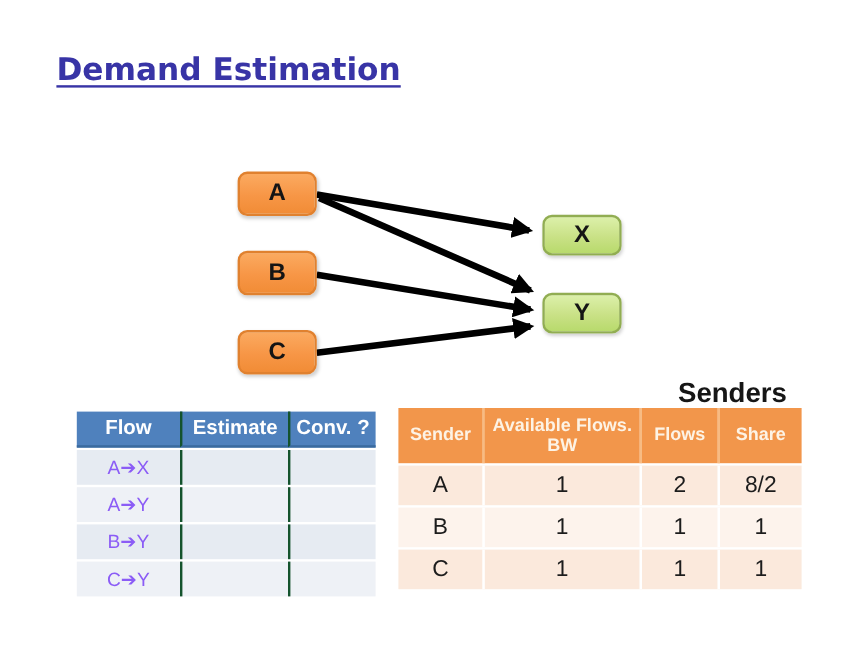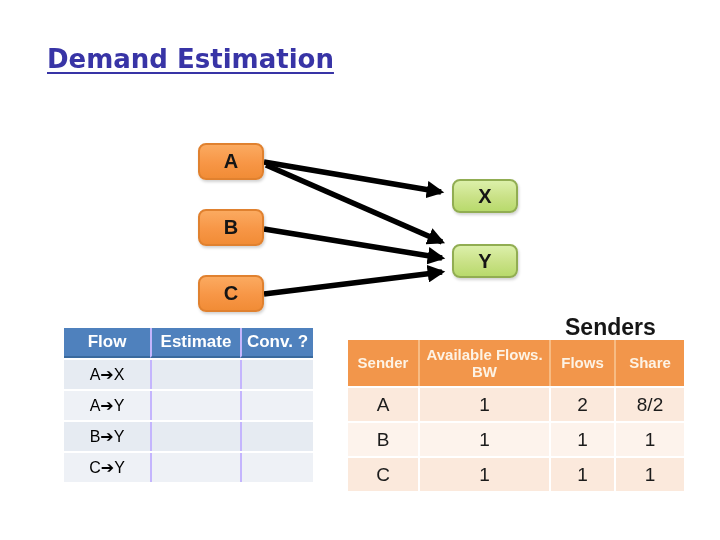--- a/index.html
+++ b/index.html
@@ -36,34 +36,34 @@
   .node-x { left:452px; top:179px; }
   .node-y { left:452px; top:244px; height:36px; }
   .senders-heading {
     position:absolute; left:565px; top:314px;
     font-size:23px; font-weight:bold; color:#161616;
   }
   
   .tbl { position:absolute; display:grid; row-gap:2px; column-gap:0; background:#ffffff; }
   .tbl > div { display:flex; align-items:center; justify-content:center; }
   .flow-tbl {
-    left:64px; top:328px;
+    left:64px; top:343px;
     grid-template-columns:86px 90px 73px;
     grid-template-rows:30px repeat(4,29px);
   }
   .flow-tbl .th {
     background:#4f81bd; color:#ffffff; font-weight:bold; font-size:17px;
     border-bottom:2px solid #3a6a9e;
   }
-  .flow-tbl .td { font-size:16px; color:#000000; }
+  .flow-tbl .td { font-size:16px; color:#8b5cf6; }
   .flow-tbl .r-odd  { background:#e6ebf2; }
   .flow-tbl .r-even { background:#eef1f6;text-align:center; }
-  .flow-tbl .c2, .flow-tbl .c3 { border-left:2px solid #c4b5fd; }
+  .flow-tbl .c2, .flow-tbl .c3 { border-left:2px solid #14532d; }
   .sender-tbl {
-    left:348px; top:340px;
+    left:332px; top:340px;
     grid-template-columns:70px 131px 65px 70px;
     grid-template-rows:46px repeat(3,33px);
   }
   .sender-tbl .th {
     background:#f2964b; color:#fdf3e5; font-weight:bold; font-size:15px;
     text-align:center; line-height:1.15; padding:0 4px;
   }
   .sender-tbl .th.c2h, .sender-tbl .th.c3h, .sender-tbl .th.c4h { border-left:2px solid #f7bb83; }
   .sender-tbl .td { font-size:19px; color:#1c1c1c; }
   .sender-tbl .td.c2, .sender-tbl .td.c3, .sender-tbl .td.c4 { border-left:2px solid #ffffff; }

